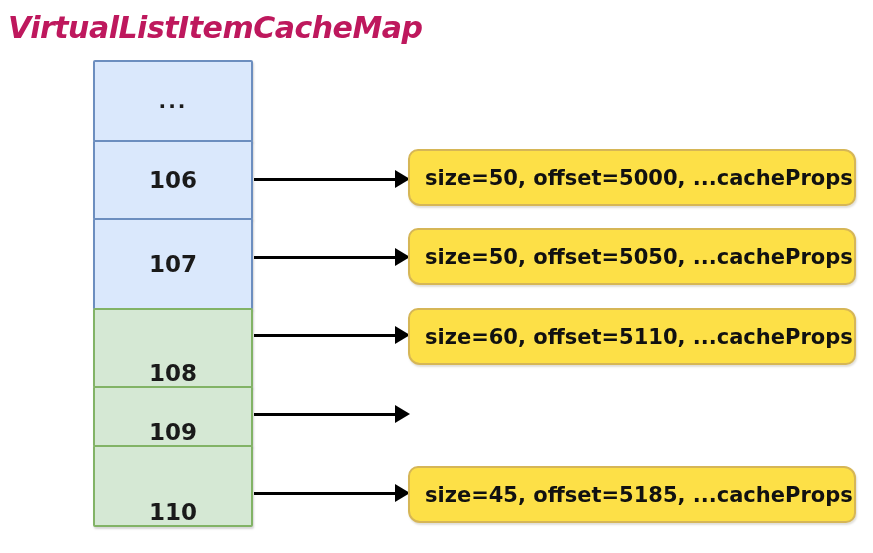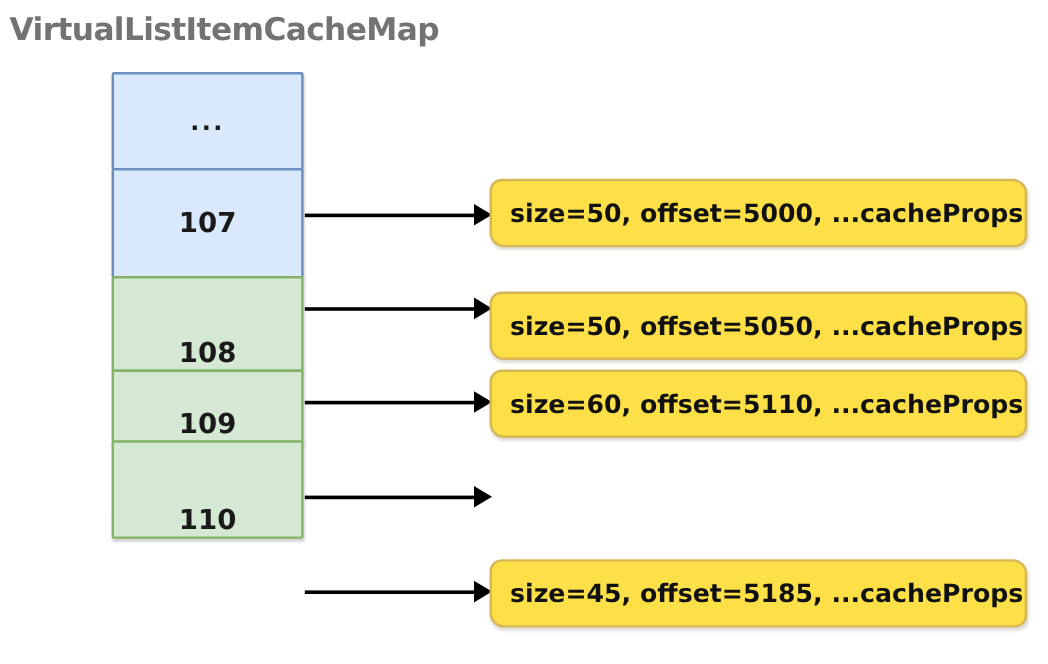--- a/index.html
+++ b/index.html
@@ -6,22 +6,23 @@
   .canvas{
     position:relative;
     width:873px;height:553px;
     background:#ffffff;
     font-family:"DejaVu Sans", sans-serif;
     color:#1a1a1a;
     overflow:hidden;
   }
   .title{
     position:absolute;left:8px;top:10px;
-    font-size:26px;font-weight:600;letter-spacing:-0.5px;
-    color:#737373;
+    font-size:30px;font-weight:600;letter-spacing:-0.5px;
+    color:#be185d;
+    font-style:italic;
   }
   .column{
     position:absolute;left:93px;top:60px;width:160px;
   }
   .cell{
     box-sizing:border-box;
     width:160px;
     display:flex;align-items:center;justify-content:center;
     font-size:23px;font-weight:600;
     border:2px solid;
@@ -61,20 +62,23 @@
 <body>
 
 <div class="canvas">
 
   <div class="title">VirtualListItemCacheMap</div>
 
   <div class="column">
     <div class="cell blue" style="height:82px">
       <span class="cell-ellipsis">...</span>
     </div>
+    <div class="cell blue" style="height:80px">
+      <span>106</span>
+    </div>
     <div class="cell blue" style="height:92px">
       <span>107</span>
     </div>
     <div class="cell green" style="height:80px">
       <span>108</span>
     </div>
     <div class="cell green" style="height:61px">
       <span>109</span>
     </div>
     <div class="cell green" style="height:82px">
@@ -99,21 +103,21 @@
     <div class="head"></div>
   </div>
   <div class="arrow" style="top:484px">
     <div class="shaft"></div>
     <div class="head"></div>
   </div>
 
   <div class="entry" style="top:149px">
     <span>size=50, offset=5000, ...cacheProps</span>
   </div>
-  <div class="entry" style="top:243px">
+  <div class="entry" style="top:228px">
     <span>size=50, offset=5050, ...cacheProps</span>
   </div>
   <div class="entry" style="top:308px">
     <span>size=60, offset=5110, ...cacheProps</span>
   </div>
   <div class="entry" style="top:466px">
     <span>size=45, offset=5185, ...cacheProps</span>
   </div>
 
 </div>

